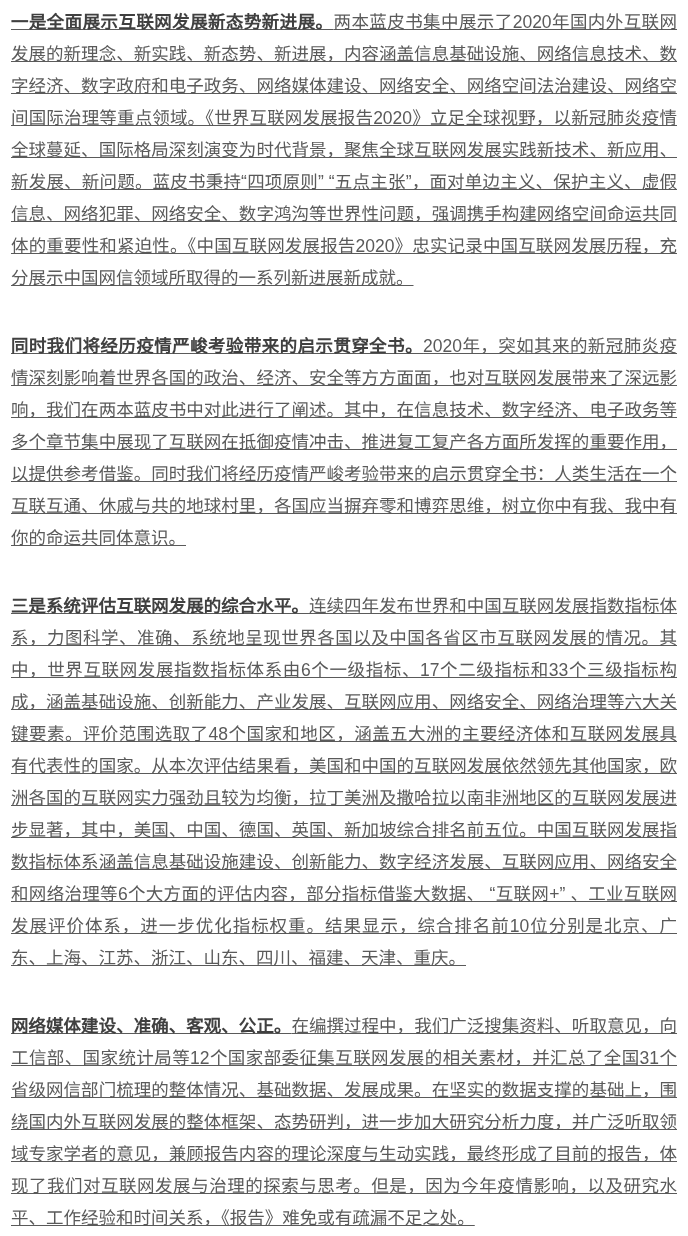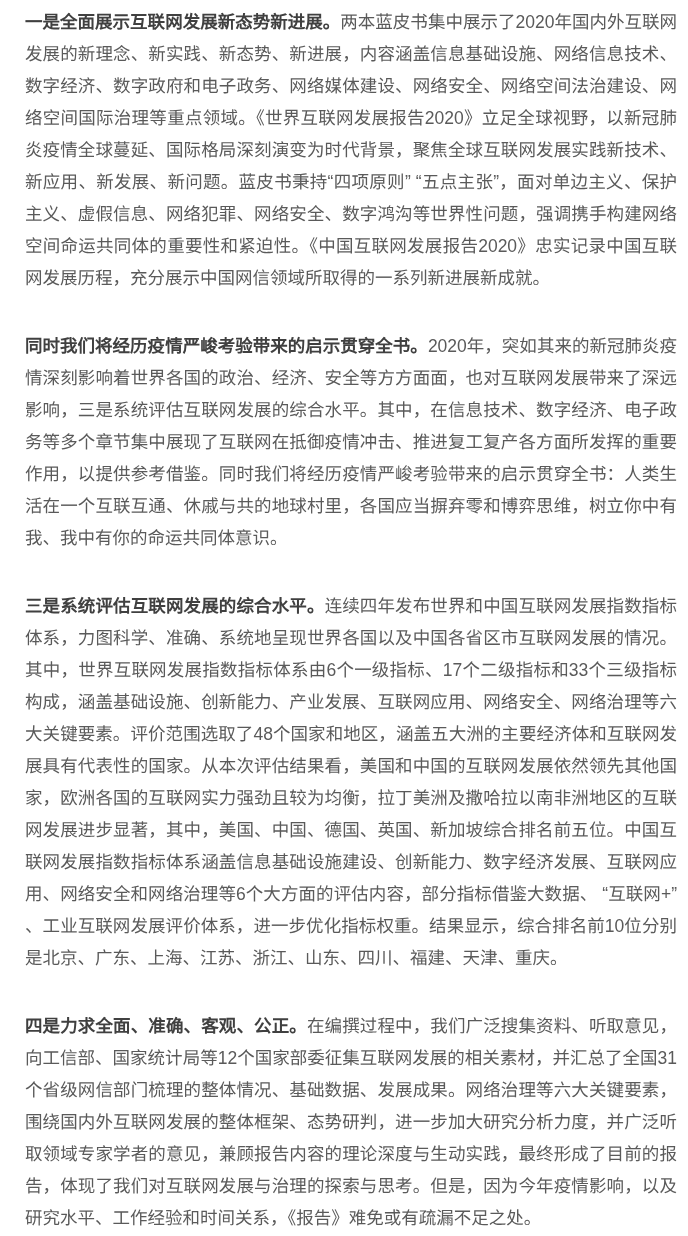--- a/index.html
+++ b/index.html
@@ -18,31 +18,32 @@
     padding:6px 11px 4px 11px;
     color:var(--text);
     font-size:17.5px;
     line-height:32px;
     text-align:justify;
     text-justify:inter-ideograph;
     letter-spacing:0;
     word-break:break-all;
   }
   .article p{
-    margin:0 0 36px 14px;
+    margin:0 0 36px 0;
+    text-decoration:underline;
   }
   .article p:last-child{
     margin-bottom:0;
   }
   .article strong{
     color:var(--lead);
     font-weight:bold;
   }
 </style>
 </head>
 <body>
 
 <main class="article">
   <p><strong>一是全面展示互联网发展新态势新进展。</strong><span>两本蓝皮书集中展示了2020年国内外互联网发展的新理念、新实践、新态势、新进展，内容涵盖信息基础设施、网络信息技术、数字经济、数字政府和电子政务、网络媒体建设、网络安全、网络空间法治建设、网络空间国际治理等重点领域。《世界互联网发展报告2020》立足全球视野，以新冠肺炎疫情全球蔓延、国际格局深刻演变为时代背景，聚焦全球互联网发展实践新技术、新应用、新发展、新问题。蓝皮书秉持“四项原则” “五点主张”，面对单边主义、保护主义、虚假信息、网络犯罪、网络安全、数字鸿沟等世界性问题，强调携手构建网络空间命运共同体的重要性和紧迫性。《中国互联网发展报告2020》忠实记录中国互联网发展历程，充分展示中国网信领域所取得的一系列新进展新成就。</span></p>
-  <p><strong>同时我们将经历疫情严峻考验带来的启示贯穿全书。</strong><span>2020年，突如其来的新冠肺炎疫情深刻影响着世界各国的政治、经济、安全等方方面面，也对互联网发展带来了深远影响，三是系统评估互联网发展的综合水平。其中，在信息技术、数字经济、电子政务等多个章节集中展现了互联网在抵御疫情冲击、推进复工复产各方面所发挥的重要作用，以提供参考借鉴。同时我们将经历疫情严峻考验带来的启示贯穿全书：人类生活在一个互联互通、休戚与共的地球村里，各国应当摒弃零和博弈思维，树立你中有我、我中有你的命运共同体意识。</span></p>
+  <p><strong>同时我们将经历疫情严峻考验带来的启示贯穿全书。</strong><span>2020年，突如其来的新冠肺炎疫情深刻影响着世界各国的政治、经济、安全等方方面面，也对互联网发展带来了深远影响，我们在两本蓝皮书中对此进行了阐述。其中，在信息技术、数字经济、电子政务等多个章节集中展现了互联网在抵御疫情冲击、推进复工复产各方面所发挥的重要作用，以提供参考借鉴。同时我们将经历疫情严峻考验带来的启示贯穿全书：人类生活在一个互联互通、休戚与共的地球村里，各国应当摒弃零和博弈思维，树立你中有我、我中有你的命运共同体意识。</span></p>
   <p><strong>三是系统评估互联网发展的综合水平。</strong><span>连续四年发布世界和中国互联网发展指数指标体系，力图科学、准确、系统地呈现世界各国以及中国各省区市互联网发展的情况。其中，世界互联网发展指数指标体系由6个一级指标、17个二级指标和33个三级指标构成，涵盖基础设施、创新能力、产业发展、互联网应用、网络安全、网络治理等六大关键要素。评价范围选取了48个国家和地区，涵盖五大洲的主要经济体和互联网发展具有代表性的国家。从本次评估结果看，美国和中国的互联网发展依然领先其他国家，欧洲各国的互联网实力强劲且较为均衡，拉丁美洲及撒哈拉以南非洲地区的互联网发展进步显著，其中，美国、中国、德国、英国、新加坡综合排名前五位。中国互联网发展指数指标体系涵盖信息基础设施建设、创新能力、数字经济发展、互联网应用、网络安全和网络治理等6个大方面的评估内容，部分指标借鉴大数据、 “互联网+” 、工业互联网发展评价体系，进一步优化指标权重。结果显示，综合排名前10位分别是北京、广东、上海、江苏、浙江、山东、四川、福建、天津、重庆。</span></p>
-  <p><strong>四是力求全面、准确、客观、公正。</strong><span>在编撰过程中，我们广泛搜集资料、听取意见，向工信部、国家统计局等12个国家部委征集互联网发展的相关素材，并汇总了全国31个省级网信部门梳理的整体情况、基础数据、发展成果。网络治理等六大关键要素，围绕国内外互联网发展的整体框架、态势研判，进一步加大研究分析力度，并广泛听取领域专家学者的意见，兼顾报告内容的理论深度与生动实践，最终形成了目前的报告，体现了我们对互联网发展与治理的探索与思考。但是，因为今年疫情影响，以及研究水平、工作经验和时间关系，《报告》难免或有疏漏不足之处。</span></p>
+  <p><strong>网络媒体建设、准确、客观、公正。</strong><span>在编撰过程中，我们广泛搜集资料、听取意见，向工信部、国家统计局等12个国家部委征集互联网发展的相关素材，并汇总了全国31个省级网信部门梳理的整体情况、基础数据、发展成果。在坚实的数据支撑的基础上，围绕国内外互联网发展的整体框架、态势研判，进一步加大研究分析力度，并广泛听取领域专家学者的意见，兼顾报告内容的理论深度与生动实践，最终形成了目前的报告，体现了我们对互联网发展与治理的探索与思考。但是，因为今年疫情影响，以及研究水平、工作经验和时间关系，《报告》难免或有疏漏不足之处。</span></p>
 </main>
 
 </body></html>

